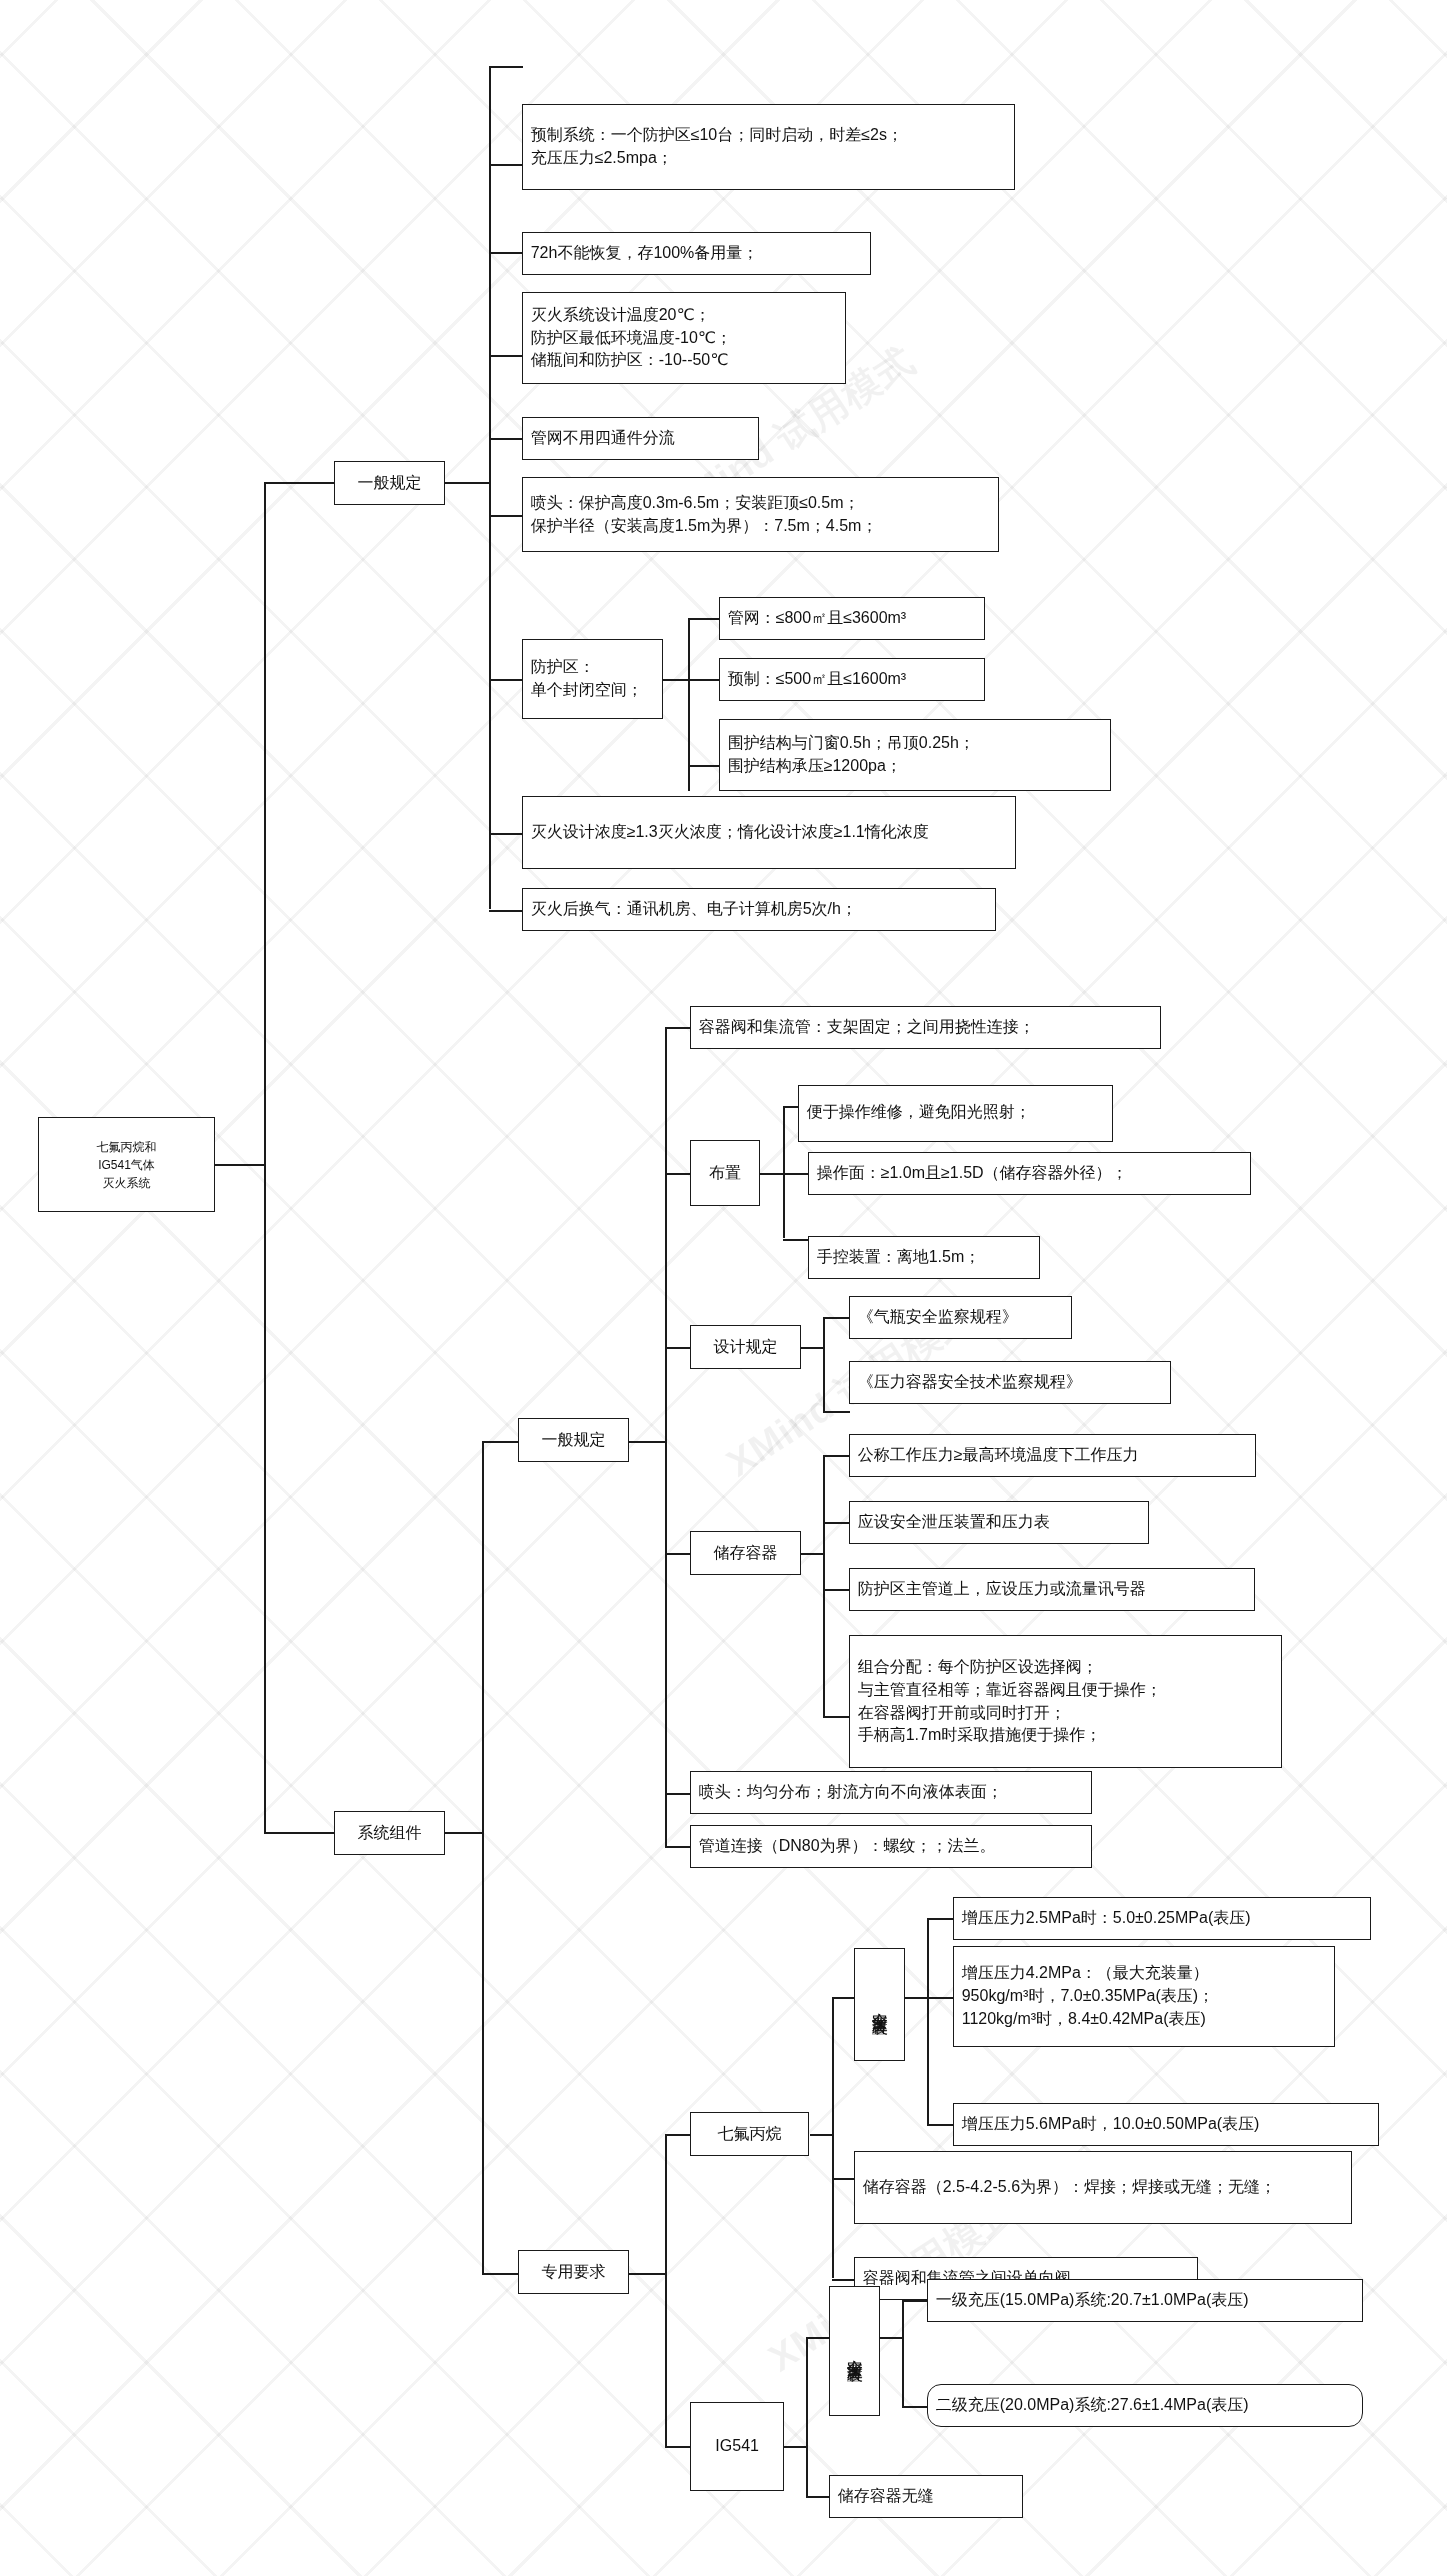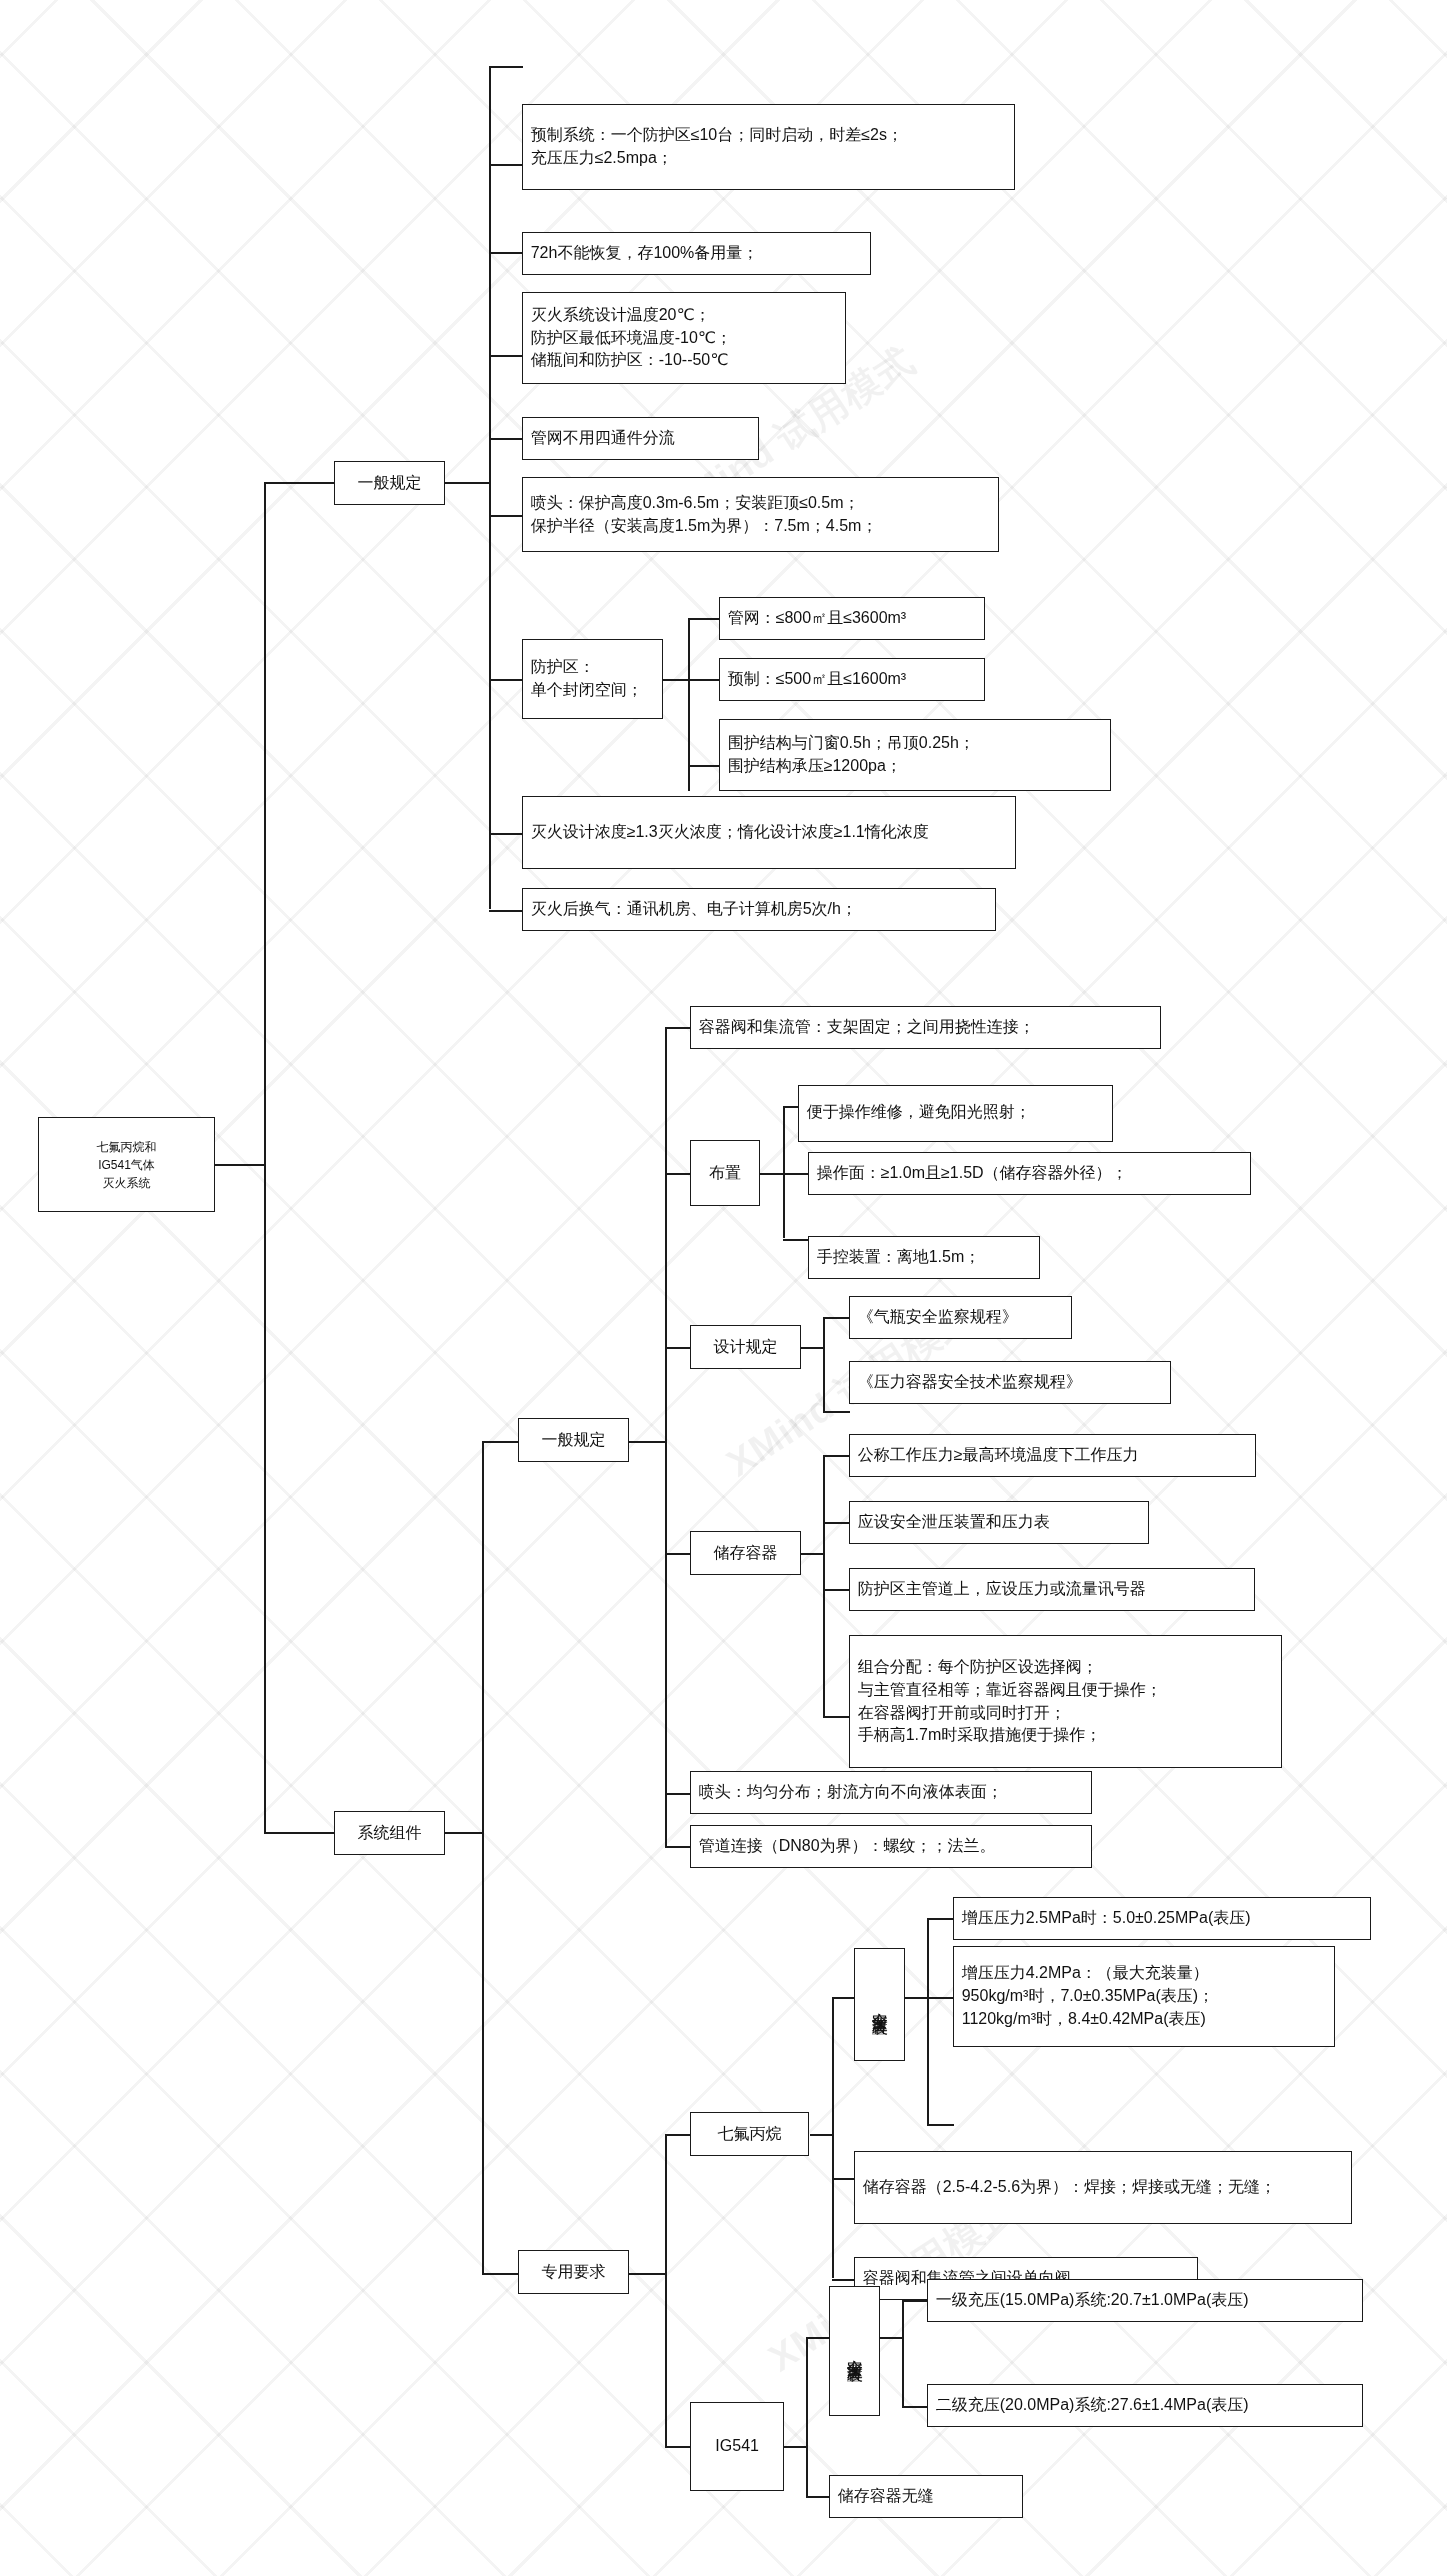--- a/index.html
+++ b/index.html
@@ -216,20 +216,21 @@
 
   <div class="ln lnh" style="left:927px;top:1918px;width:27px;"></div>
   <div class="node" style="left:953px;top:1897px;width:418px;height:43px;">增压压力2.5MPa时：5.0±0.25MPa(表压)</div>
 
   <div class="ln lnh" style="left:927px;top:1997px;width:27px;"></div>
   <div class="node" style="left:953px;top:1946px;width:382px;height:101px;">增压压力4.2MPa：（最大充装量）
 950kg/m³时，7.0±0.35MPa(表压)；
 1120kg/m³时，8.4±0.42MPa(表压)</div>
 
   <div class="ln lnh" style="left:927px;top:2124px;width:27px;"></div>
+  <div class="node" style="left:953px;top:2103px;width:426px;height:43px;">增压压力5.6MPa时，10.0±0.50MPa(表压)</div>
 
   <div class="ln lnh" style="left:832px;top:2178px;width:24px;"></div>
   <div class="node" style="left:854px;top:2151px;width:498px;height:73px;">储存容器（2.5-4.2-5.6为界）：焊接；焊接或无缝；无缝；</div>
 
   <div class="ln lnh" style="left:832px;top:2279px;width:24px;"></div>
   <div class="node" style="left:854px;top:2257px;width:344px;height:43px;">容器阀和集流管之间设单向阀</div>
 
   <div class="ln lnh" style="left:665px;top:2446px;width:27px;"></div>
   <div class="node ctr" style="left:690px;top:2402px;width:94px;height:89px;padding-left:8px;">IG541</div>
   <div class="ln lnh" style="left:784px;top:2446px;width:24px;"></div>
@@ -237,19 +238,19 @@
 
   <div class="ln lnh" style="left:806px;top:2337px;width:24px;"></div>
   <div class="node vert" style="left:829px;top:2286px;width:51px;height:130px;">安全泄压装置</div>
   <div class="ln lnh" style="left:880px;top:2337px;width:24px;"></div>
   <div class="ln lnv" style="left:902px;top:2300px;height:106px;"></div>
 
   <div class="ln lnh" style="left:902px;top:2300px;width:27px;"></div>
   <div class="node" style="left:927px;top:2279px;width:436px;height:43px;">一级充压(15.0MPa)系统:20.7±1.0MPa(表压)</div>
 
   <div class="ln lnh" style="left:902px;top:2406px;width:27px;"></div>
-  <div class="node" style="left:927px;top:2384px;width:436px;height:43px;">二级充压(20.0MPa)系统:27.6±1.4MPa(表压)</div>
+  <div class="node" style="left:927px;top:2384px;width:436px;height:43px;border-radius:14px;">二级充压(20.0MPa)系统:27.6±1.4MPa(表压)</div>
 
   <div class="ln lnh" style="left:806px;top:2496px;width:24px;"></div>
   <div class="node" style="left:829px;top:2475px;width:194px;height:43px;">储存容器无缝</div>
 
 </div>
 
 
 </body></html>

